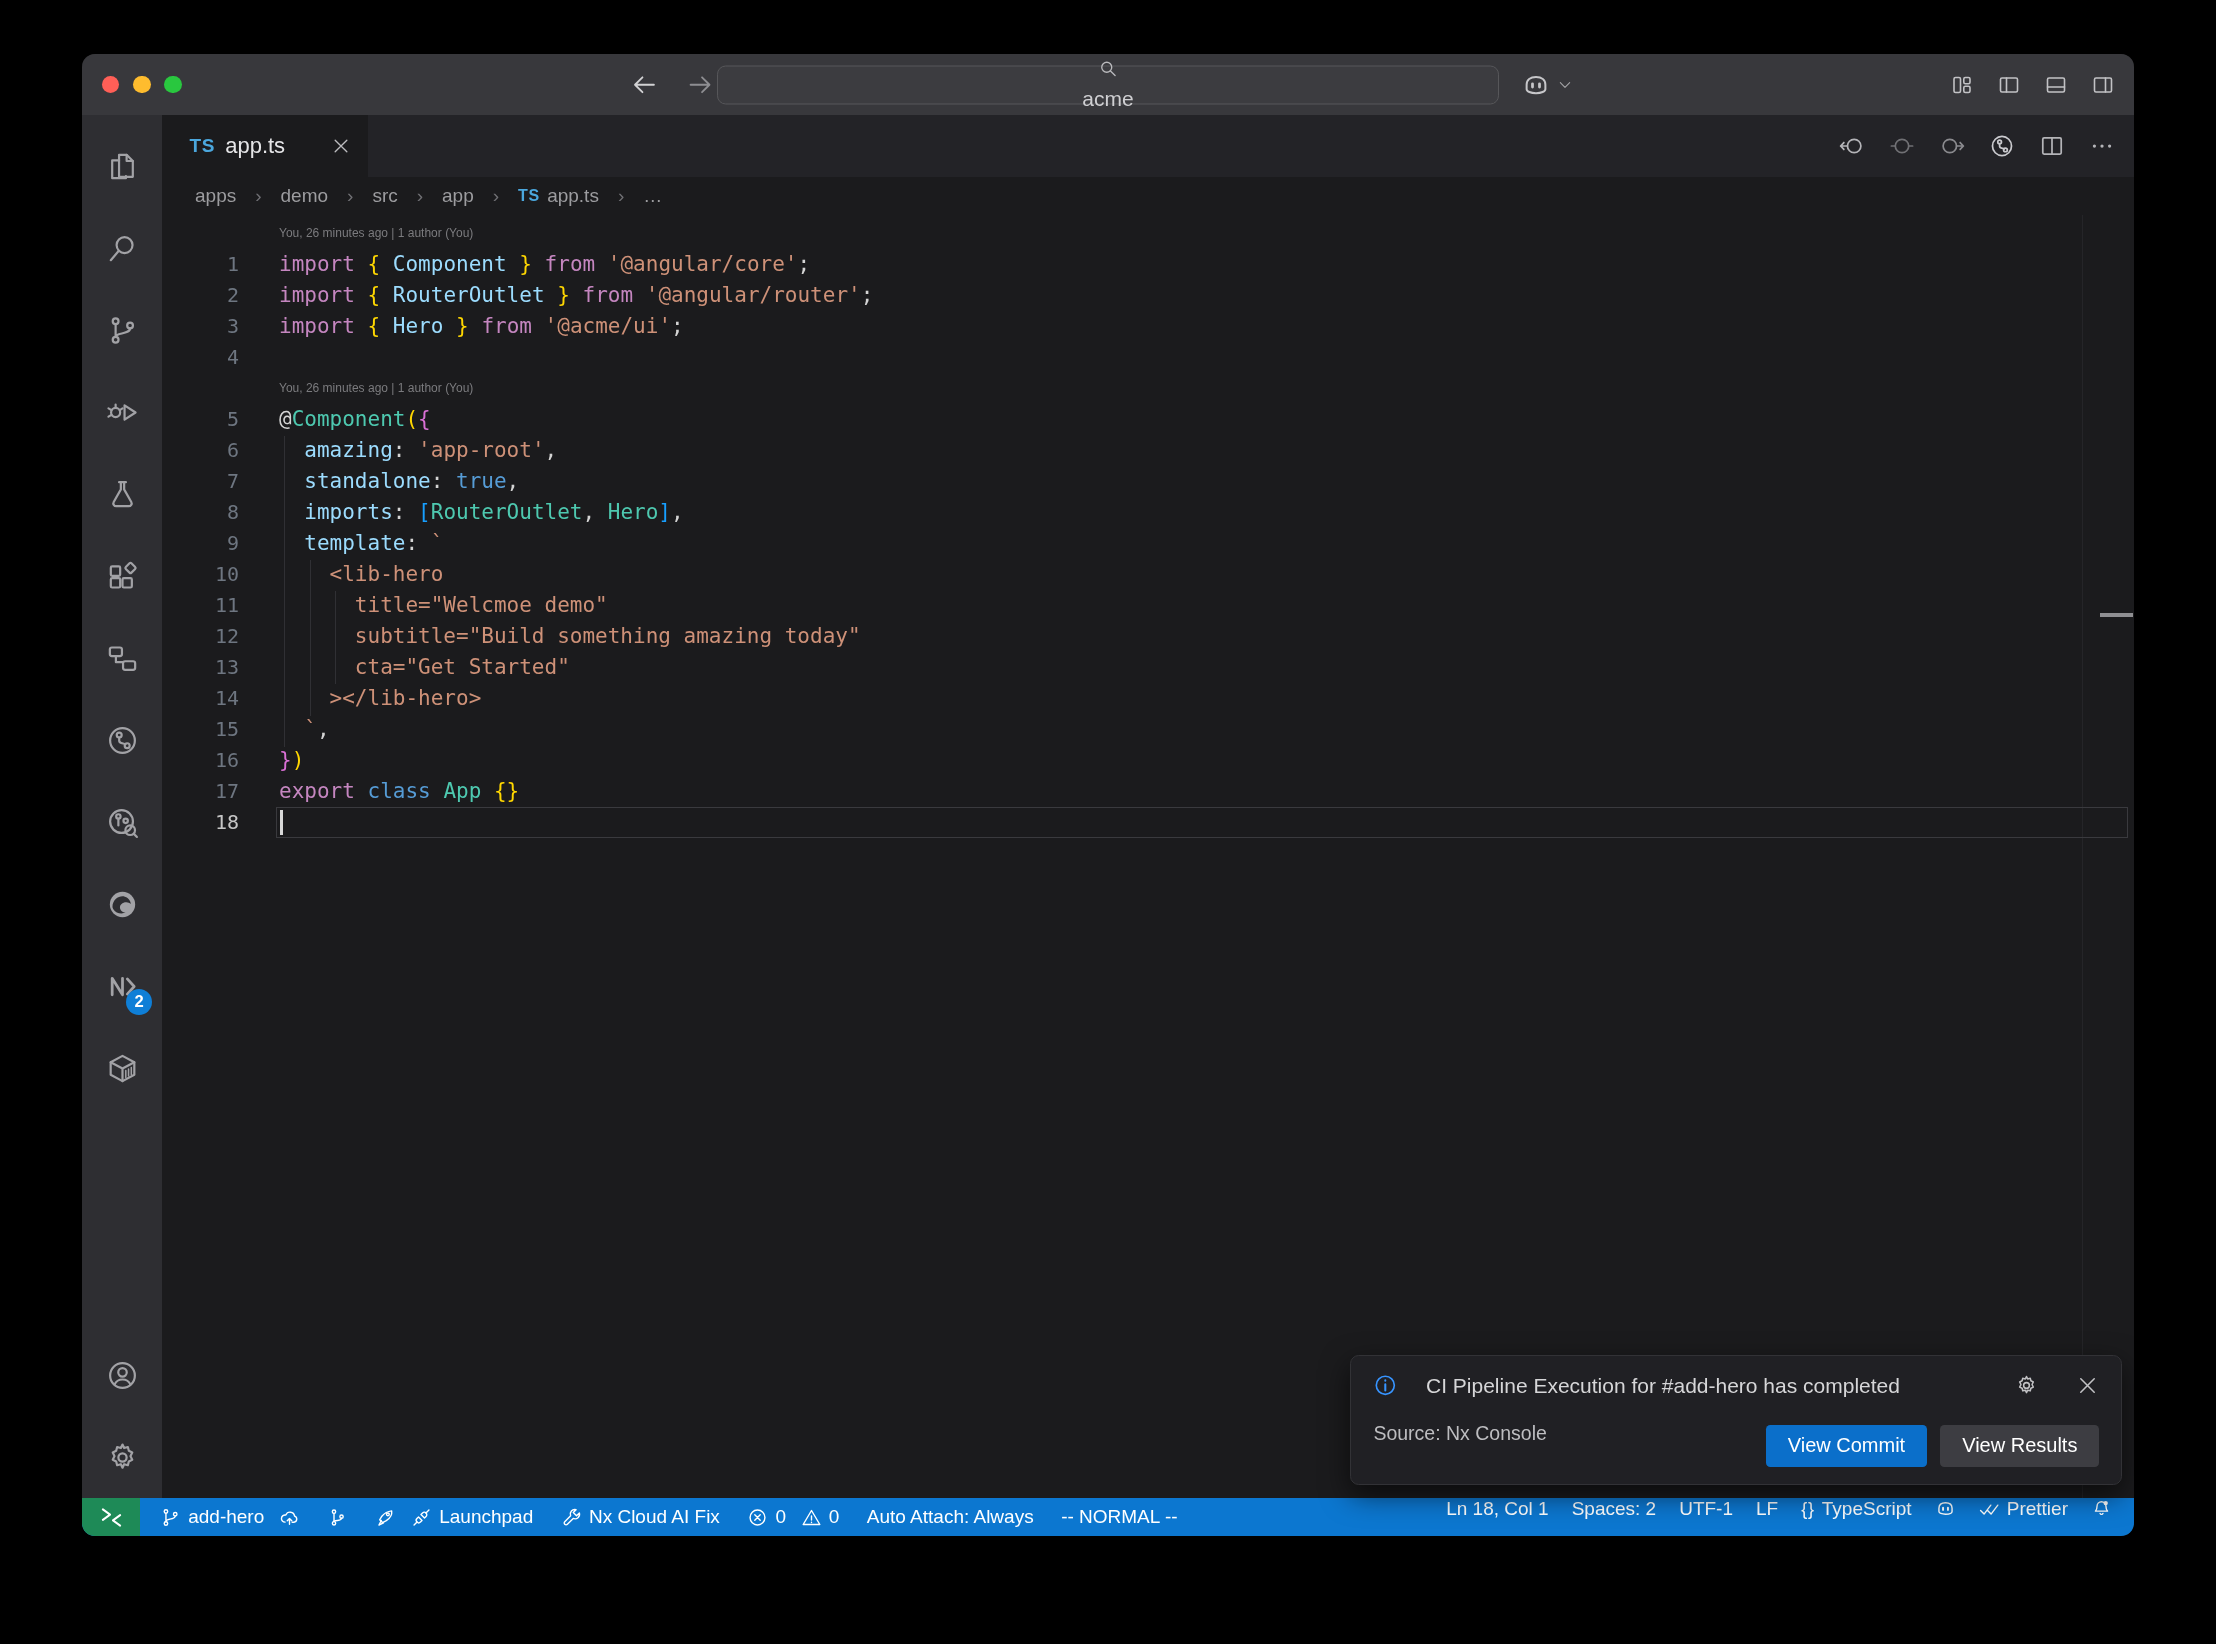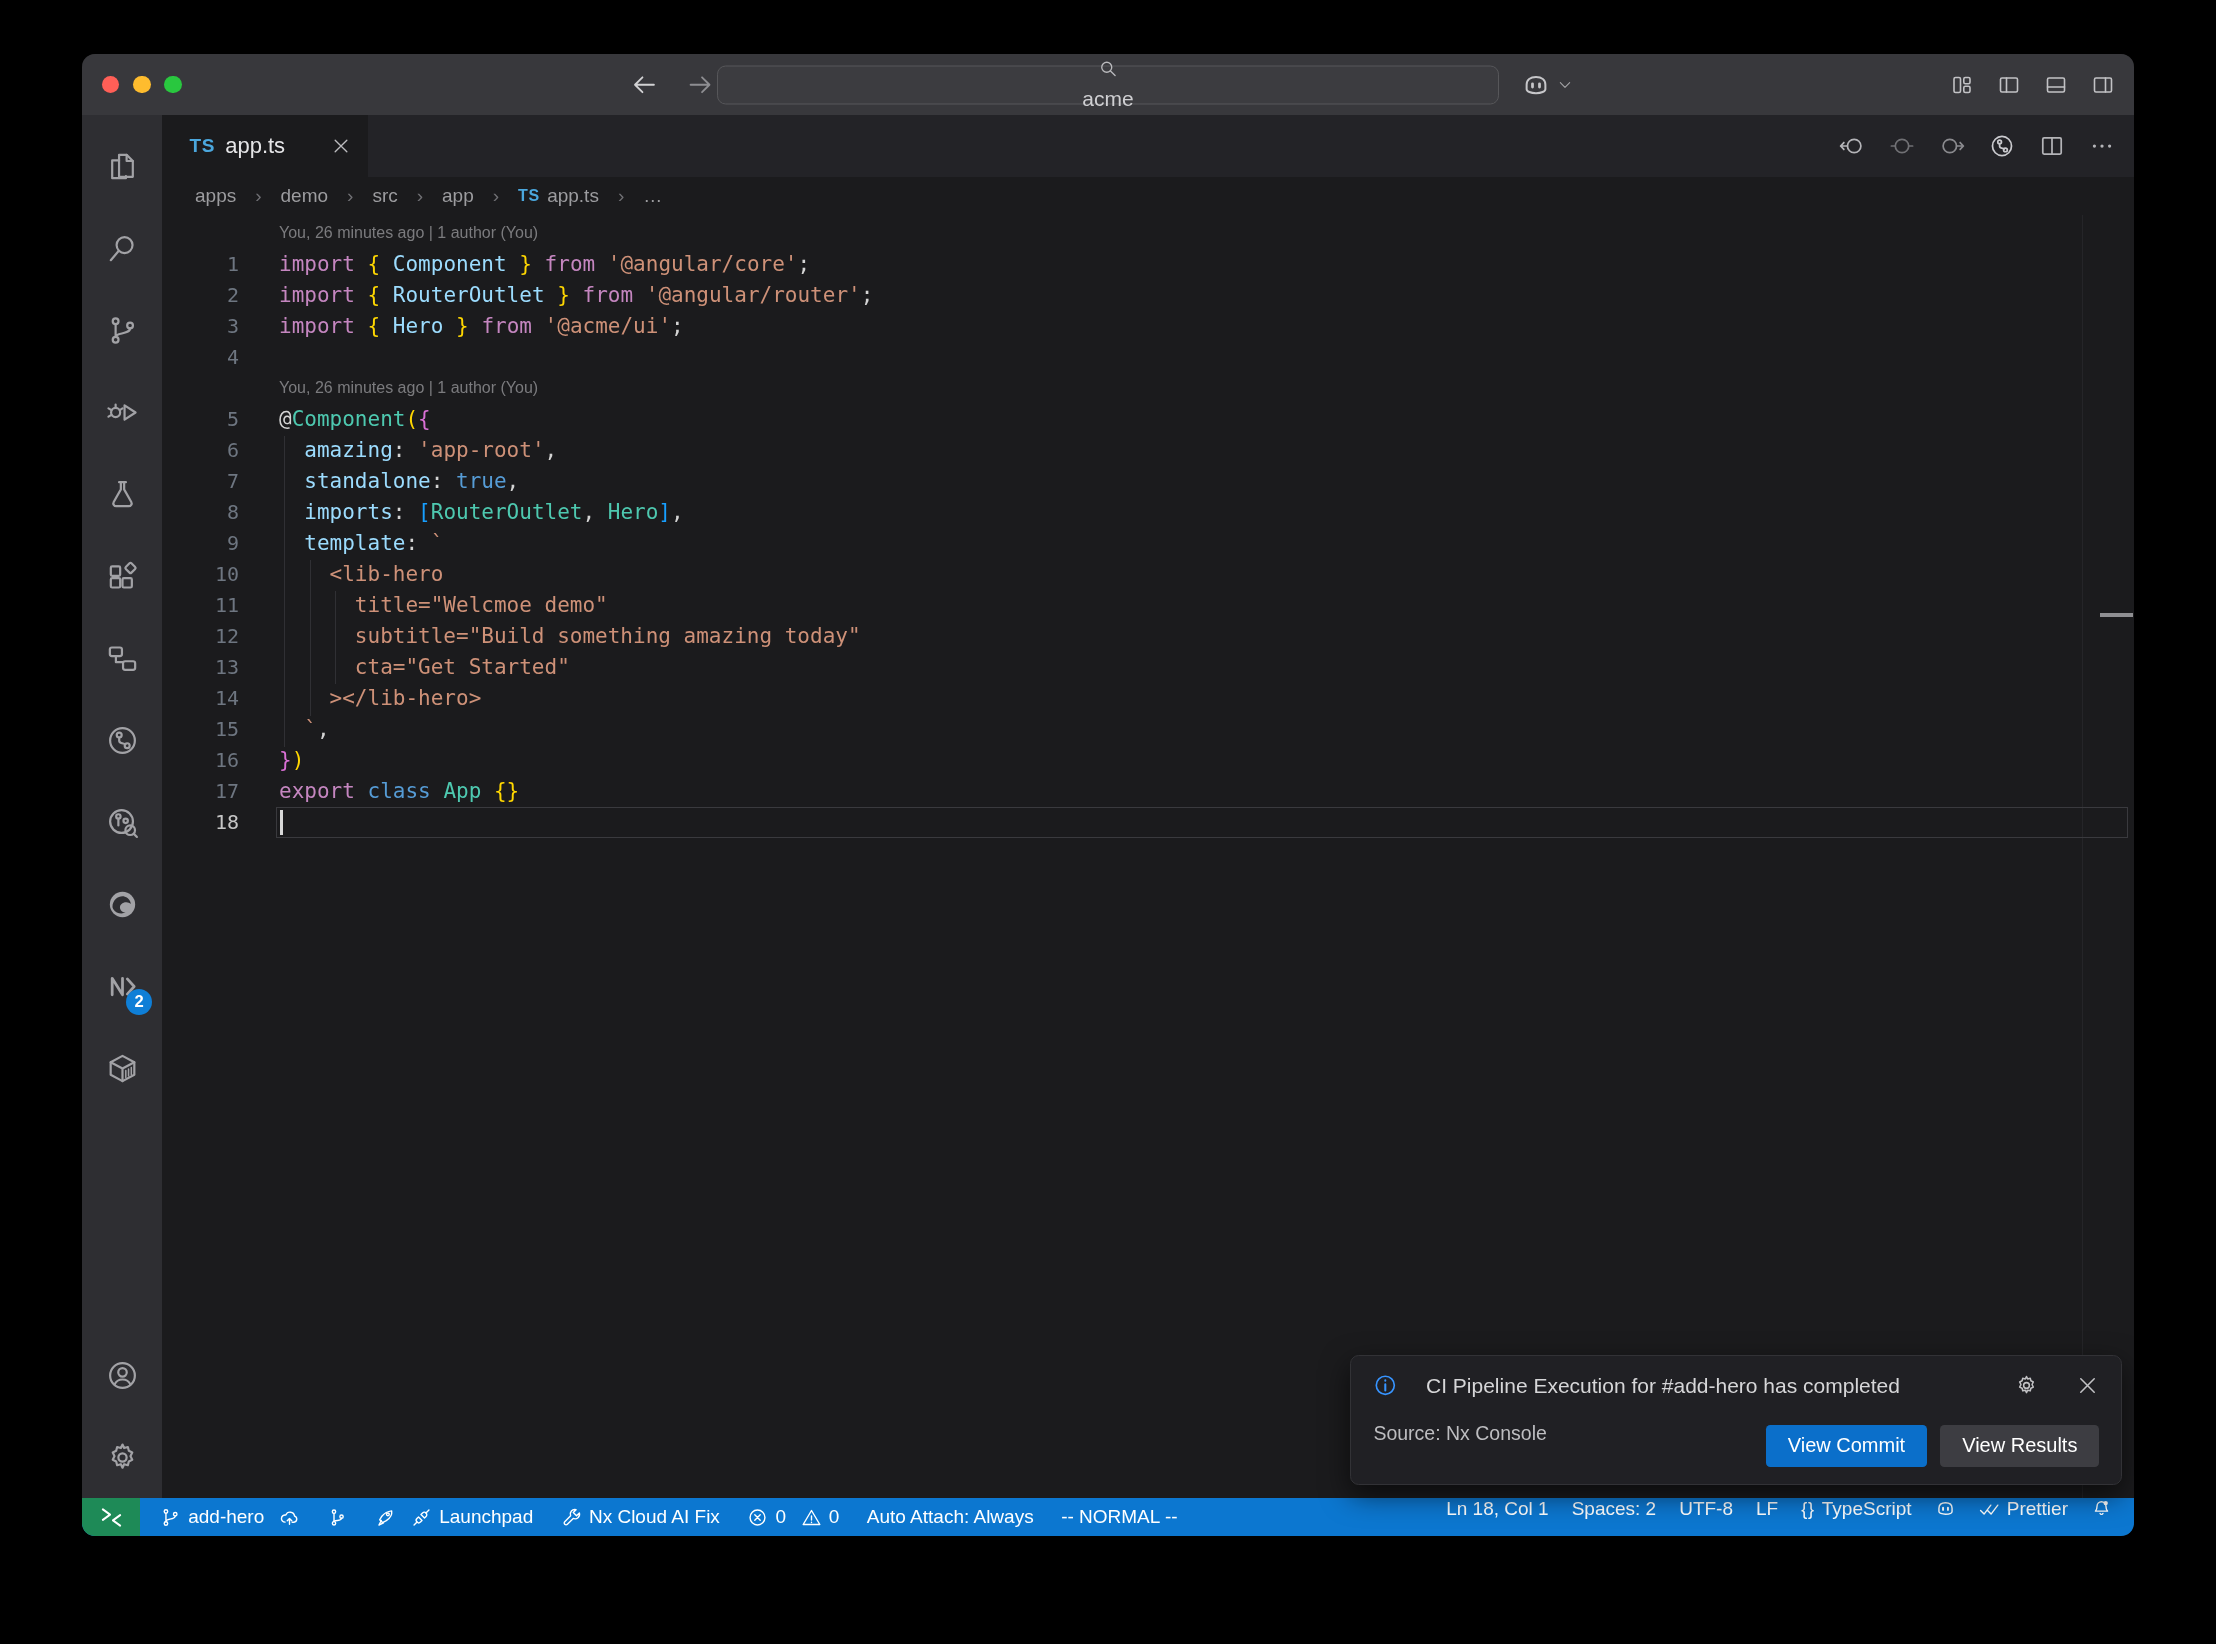--- a/index.html
+++ b/index.html
@@ -65,21 +65,21 @@
   .bc-sep{color:#707074;font-size:19px;}
   .bc-file{display:flex;align-items:center;gap:7.2px;}
   .bc-ts{color:var(--c-ts);font-weight:700;font-size:16px;letter-spacing:0.7px;}
 
   
   .code{flex:1;position:relative;font-family:"DejaVu Sans Mono",monospace;font-size:21px;padding-top:2.9px;overflow:hidden;}
   .code-row{height:31px;display:flex;align-items:center;position:relative;}
   .gutter{width:77px;flex:none;text-align:right;color:#6E7681;font-size:20px;}
   .gutter.active{color:#C6C6C6;}
   .content{margin-left:40px;white-space:pre;display:flex;align-items:center;height:100%;}
-  .blame-text{font-family:"Liberation Sans",sans-serif;font-size:16px;color:var(--c-blame);}
+  .blame-text{font-family:"Liberation Sans",sans-serif;font-size:12px;color:var(--c-blame);}
   .tk-k{color:var(--c-keyword);} .tk-kb{color:var(--c-keyword2);} .tk-t{color:var(--c-type);}
   .tk-v{color:var(--c-var);} .tk-s{color:var(--c-string);} .tk-p{color:var(--c-punct);}
   .tk-b1{color:var(--c-b1);} .tk-b2{color:var(--c-b2);} .tk-b3{color:var(--c-b3);}
   .code-row.current::before{content:"";position:absolute;left:114px;right:5.8px;top:0;bottom:0;border:1.4px solid #3A3A3E;}
   .cursor{width:2.2px;height:25px;background:#D8D8D8;margin-left:1.4px;}
   .indent-guide{position:absolute;width:1.1px;background:#303034;}
   .overview-marker{position:absolute;right:1.4px;top:398px;width:33px;height:4.3px;background:#8F8F92;}
   .scroll-sep{position:absolute;right:51px;top:0;bottom:0;width:0.7px;background:#252528;}
 
   
@@ -558,21 +558,21 @@
         </div>
       </div>
     <div class="sb-right" id="sb-right">
         <div class="sb-item">
           <span>Ln 18, Col 1</span>
         </div>
         <div class="sb-item">
           <span>Spaces: 2</span>
         </div>
         <div class="sb-item">
-          <span>UTF-8</span>
+          <span>UTF-1</span>
         </div>
         <div class="sb-item">
           <span>LF</span>
         </div>
         <div class="sb-item">
           <span class="sb-braces">{}</span>
           <span>TypeScript</span>
         </div>
         <div class="sb-item">
           <span class="icon">

